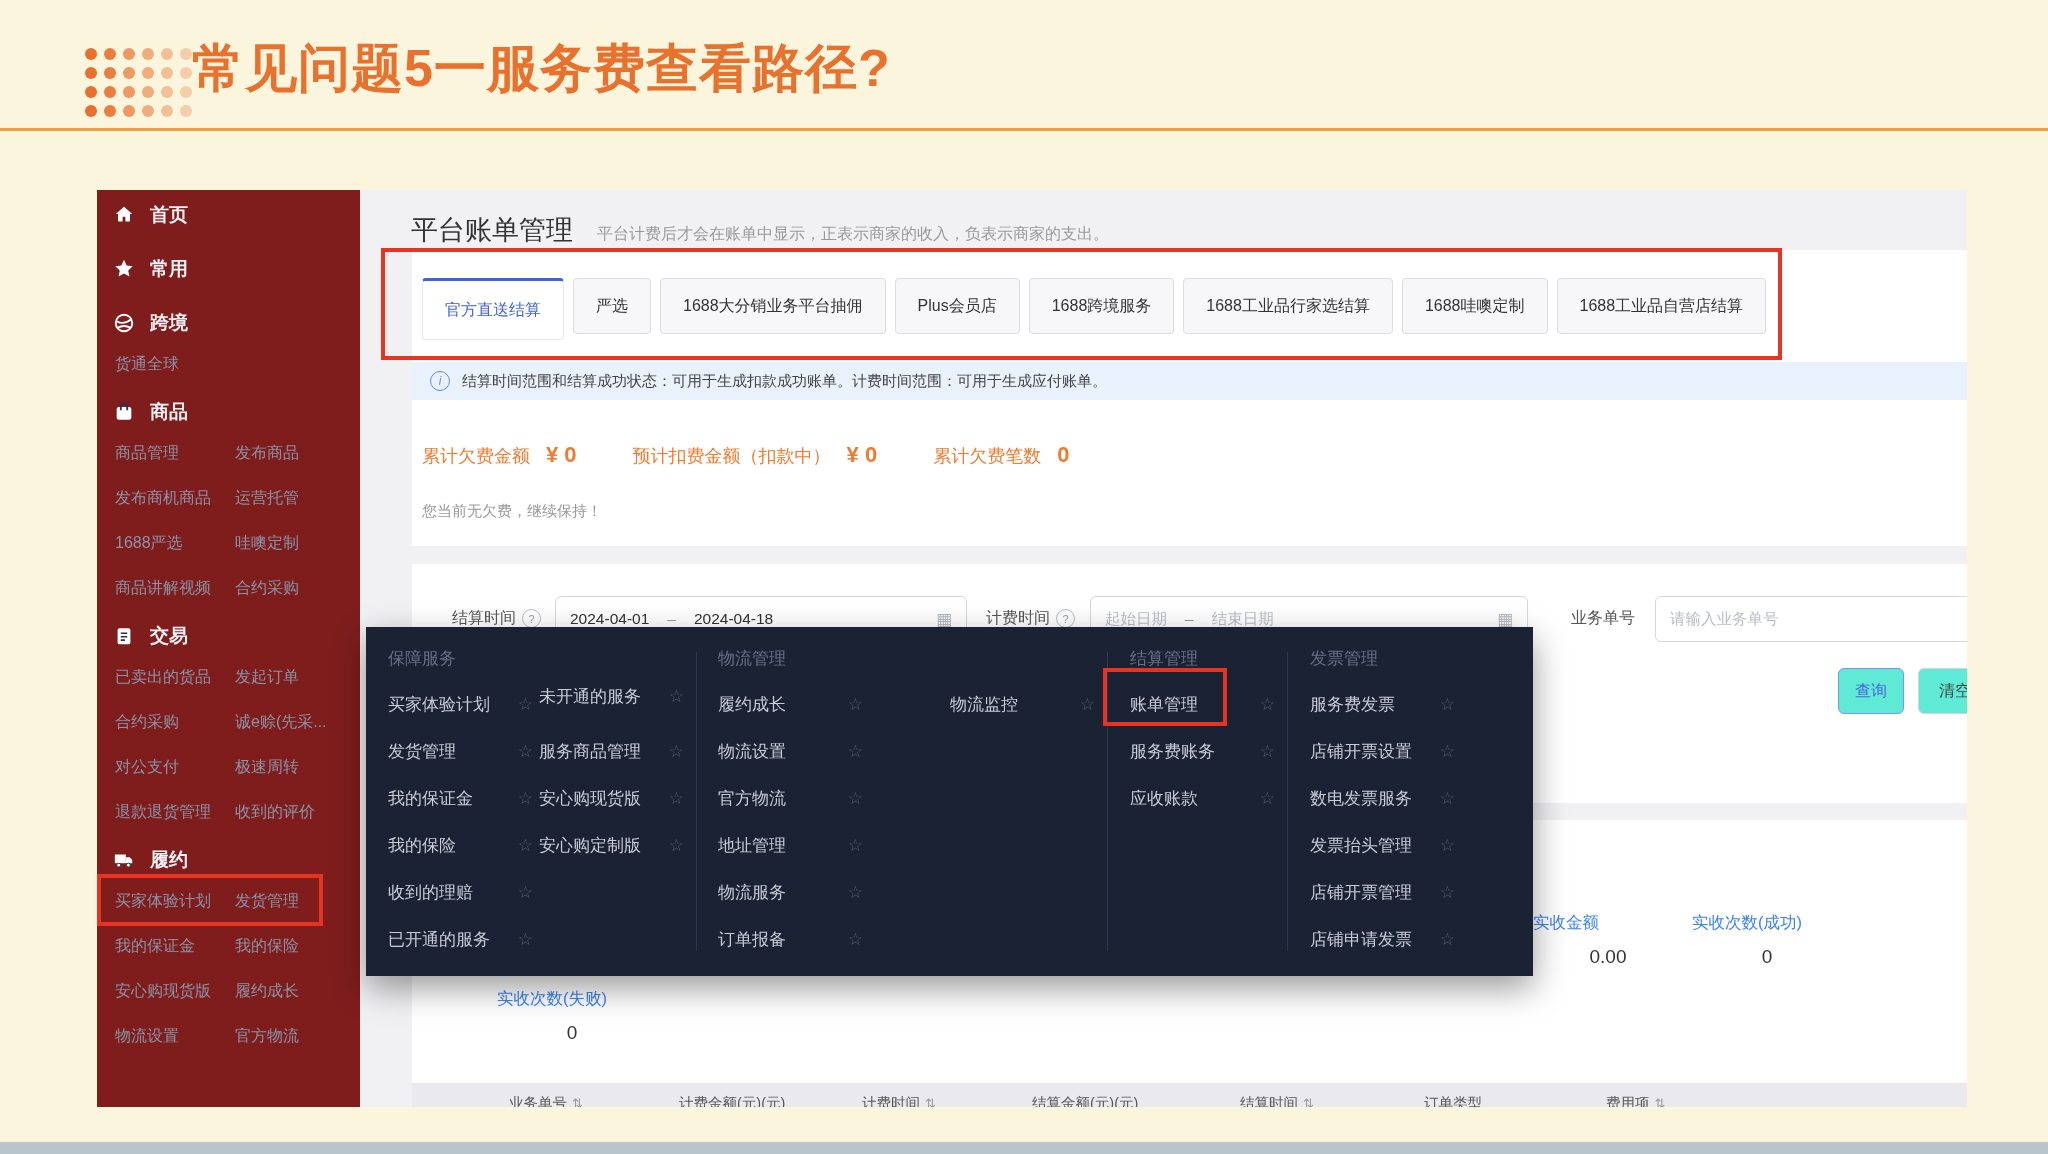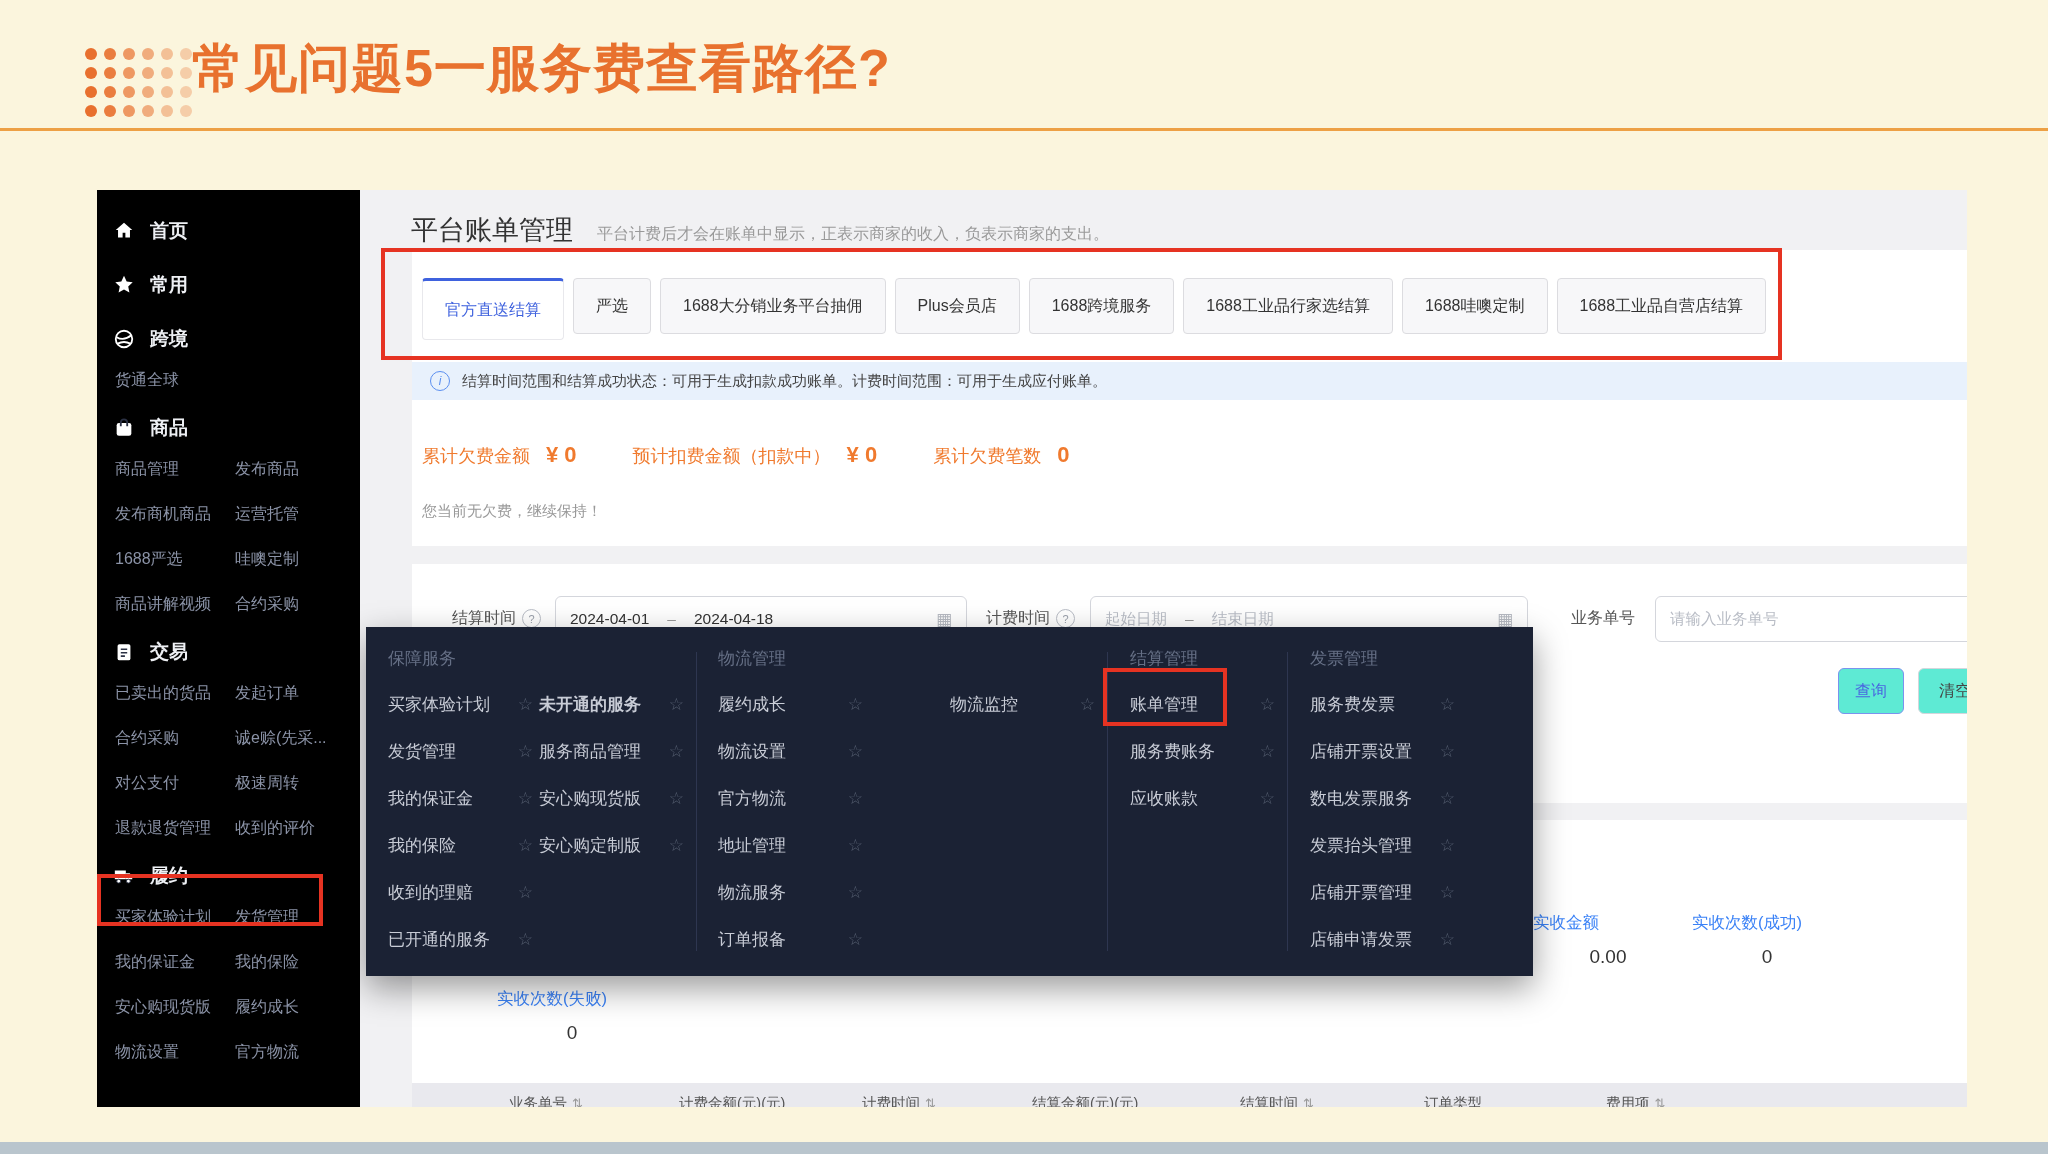--- a/index.html
+++ b/index.html
@@ -11,22 +11,22 @@
   .dot:nth-child(6n+2){opacity:.9}.dot:nth-child(6n+3){opacity:.7}
   .dot:nth-child(6n+4){opacity:.55}.dot:nth-child(6n+5){opacity:.4}.dot:nth-child(6n+6){opacity:.3}
   .slide-title{position:absolute;left:192px;top:34px;margin:0;font-size:52px;font-weight:900;
                color:#e8712e;letter-spacing:1px;}
   .orange-line{position:absolute;left:0;top:128px;width:100%;height:3px;background:#eda045;}
   .bottom-strip{position:absolute;left:0;top:1142px;width:100%;height:12px;background:#b9c5cd;}
 
   
   .app{position:absolute;left:97px;top:190px;width:1870px;height:917px;background:#f1f1f3;overflow:hidden;}
   
-  .sidebar{position:absolute;left:0;top:0;width:263px;height:100%;background:#000000;
-           padding-top:24px;box-sizing:border-box;}
+  .sidebar{position:absolute;left:0;top:0;width:263px;height:100%;background:#7f1d1d;
+           padding-top:8px;box-sizing:border-box;}
   .side-head{display:flex;align-items:center;gap:14px;height:30px;margin:24px 0 0 15px;
              color:#eef0f4;font-size:19px;font-weight:bold;}
   .side-head:first-child{margin-top:2px;}
   .s-ico{width:24px;height:24px;display:flex;align-items:center;justify-content:center;}
   .side-items{display:grid;grid-template-columns:120px 1fr;row-gap:26px;margin:16px 0 0 18px;
               color:#8b93a7;font-size:16px;line-height:19px;}
   
   .page-title{position:absolute;left:314px;top:22px;font-size:27px;color:#333;font-weight:500;}
   .page-subtitle{position:absolute;left:500px;top:34px;font-size:16px;color:#999;}
   .card{position:absolute;background:#fff;}
@@ -330,21 +330,21 @@
           <span class="ov-star">☆</span>
         </div>
         <div class="ov-item" style="left: 22px; top: 253px;">
           <span>收到的理赔</span>
           <span class="ov-star">☆</span>
         </div>
         <div class="ov-item" style="left: 22px; top: 300px;">
           <span>已开通的服务</span>
           <span class="ov-star">☆</span>
         </div>
-        <div class="ov-item" style="left: 173px; top: 65px; font-weight: bold;">
+        <div class="ov-item" style="left: 173px; top: 57px;">
           <span>未开通的服务</span>
           <span class="ov-star">☆</span>
         </div>
         <div class="ov-item" style="left: 173px; top: 112px;">
           <span>服务商品管理</span>
           <span class="ov-star">☆</span>
         </div>
         <div class="ov-item" style="left: 173px; top: 159px;">
           <span>安心购现货版</span>
           <span class="ov-star">☆</span>

